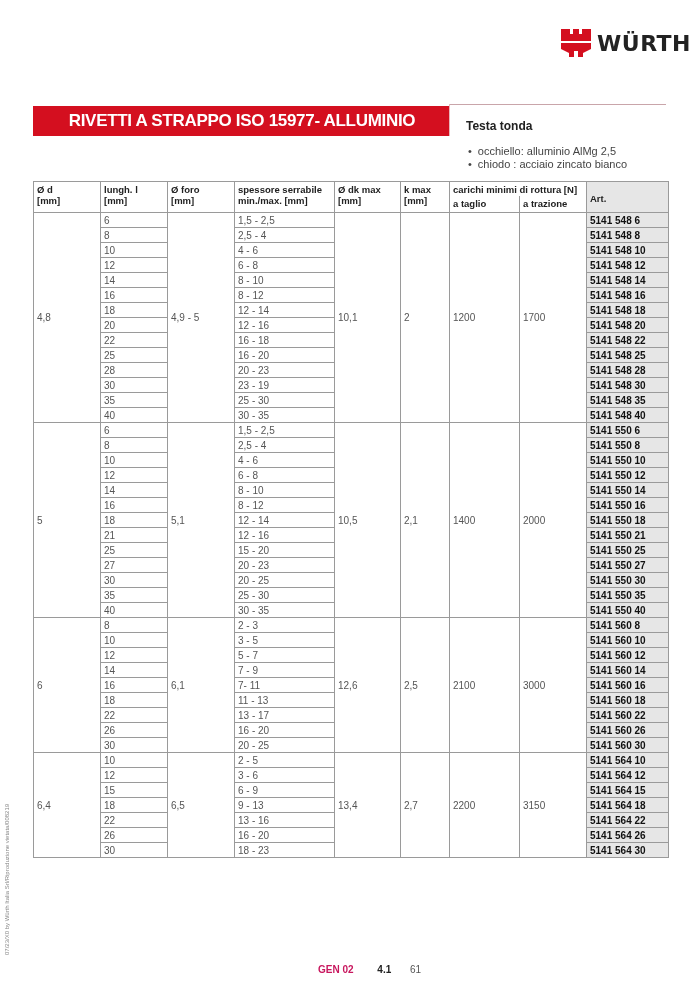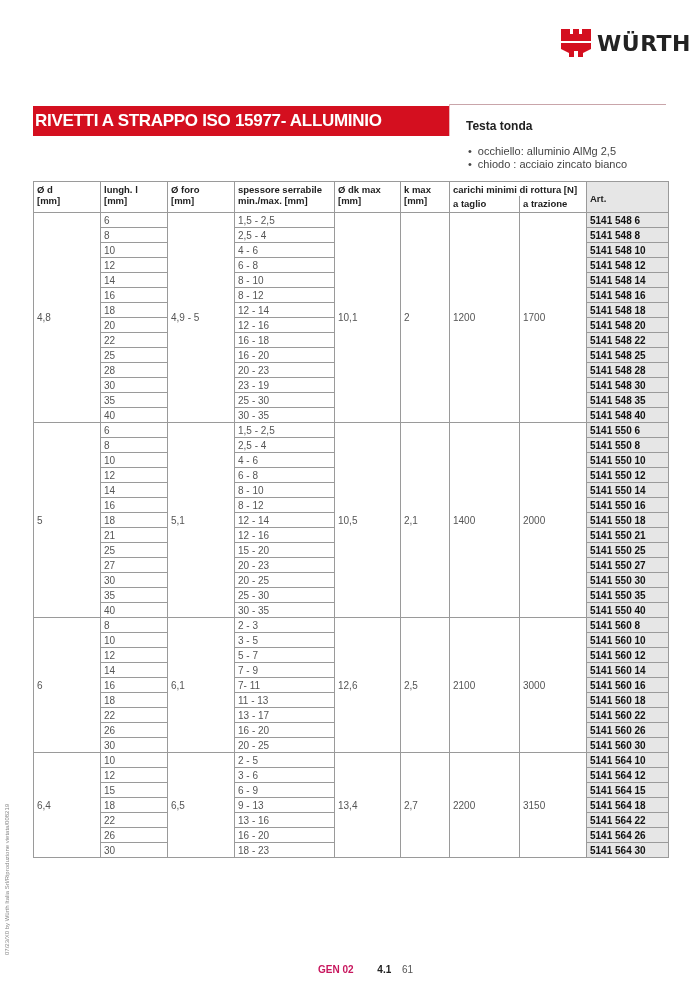--- a/index.html
+++ b/index.html
@@ -3,38 +3,38 @@
 <meta charset="utf-8">
 <style>
   html, body { margin:0; padding:0; background:#fff; }
   body { width:700px; height:990px; position:relative; overflow:hidden;
          font-family:"DejaVu Sans", sans-serif; color:#333; }
   .logo { position:absolute; left:533px; top:29px; display:flex; align-items:center;padding-left:28px; }
   .logo-mark { width:30px; height:28px; position:relative; }
   .logo-text { font-family:"DejaVu Sans", sans-serif; font-weight:bold; font-size:22px; color:#222; margin-left:6px; letter-spacing:0.5px; }
   .title-bar { position:absolute; left:33px; top:106px; width:416px; height:30px; background:#d40f1f;
                color:#fff; font-family:"Liberation Sans", sans-serif; font-weight:bold; font-size:17px;
-               line-height:30px; padding-left:2px; box-sizing:border-box; letter-spacing:-0.3px; }
+               line-height:30px; padding-left:2px; box-sizing:border-box; letter-spacing:-0.3px;text-align:center; }
   .title-line { position:absolute; left:449px; top:104px; width:217px; height:1px; background:#c9a5aa; }
   .title-vline { position:absolute; left:449px; top:104px; width:1px; height:32px; background:#e9b6bb; }
   .subtitle { position:absolute; left:466px; top:119px; font-family:"Liberation Sans", sans-serif; font-weight:bold; font-size:12px; color:#222; }
   .bullets { position:absolute; left:468px; top:145px; font-family:"Liberation Sans", sans-serif; font-size:11px; color:#444; line-height:13px; }
   .bullets div::before { content:"•"; margin-right:6px; }
   table.spec { position:absolute; left:33px; top:181px; border-collapse:collapse; font-family:"Liberation Sans", sans-serif; font-size:10px; color:#555; }
   table.spec td, table.spec th { border:1px solid #9a9a9a; padding:0 3px; height:14px; vertical-align:middle; text-align:left; }
   table.spec th { font-weight:bold; color:#222; font-size:9.5px; line-height:11px; vertical-align:top; padding-top:2px; }
   table.spec th.art { background:#e6e6e6; vertical-align:middle; }
   table.spec td.art { background:#e6e6e6; font-weight:bold; color:#111; font-size:10px; }
   .hdr-sub { border-top:none !important;margin-left:24px; }
   .side-text { position:absolute; left:4px; top:955px; transform:rotate(-90deg); transform-origin:0 0;
                font-family:"Liberation Sans", sans-serif; font-size:6px; color:#888; white-space:nowrap; }
   .footer { position:absolute; left:318px; top:964px; font-family:"Liberation Sans", sans-serif; font-size:10px; }
   .footer .gen { color:#c8175e; font-weight:bold; }
   .footer .sec { color:#222; font-weight:bold; margin-left:21px; }
-  .footer .pg { color:#555; margin-left:8px; }
+  .footer .pg { color:#555; margin-left:16px; }
 </style>
 </head>
 <body>
 
 <div class="logo">
   <svg class="logo-mark" viewBox="0 0 30 28" width="30" height="28">
     <path d="M0 0 H9 V5 H12 V0 H18 V5 H21 V0 H30 V12 H0 Z" fill="#d40f1f"></path>
     <path d="M0 14 H30 V20 L22 24 V28 H17 V22 H13 V28 H8 V24 L0 20 Z" fill="#d40f1f"></path>
   </svg>
   <span class="logo-text">WÜRTH</span>

